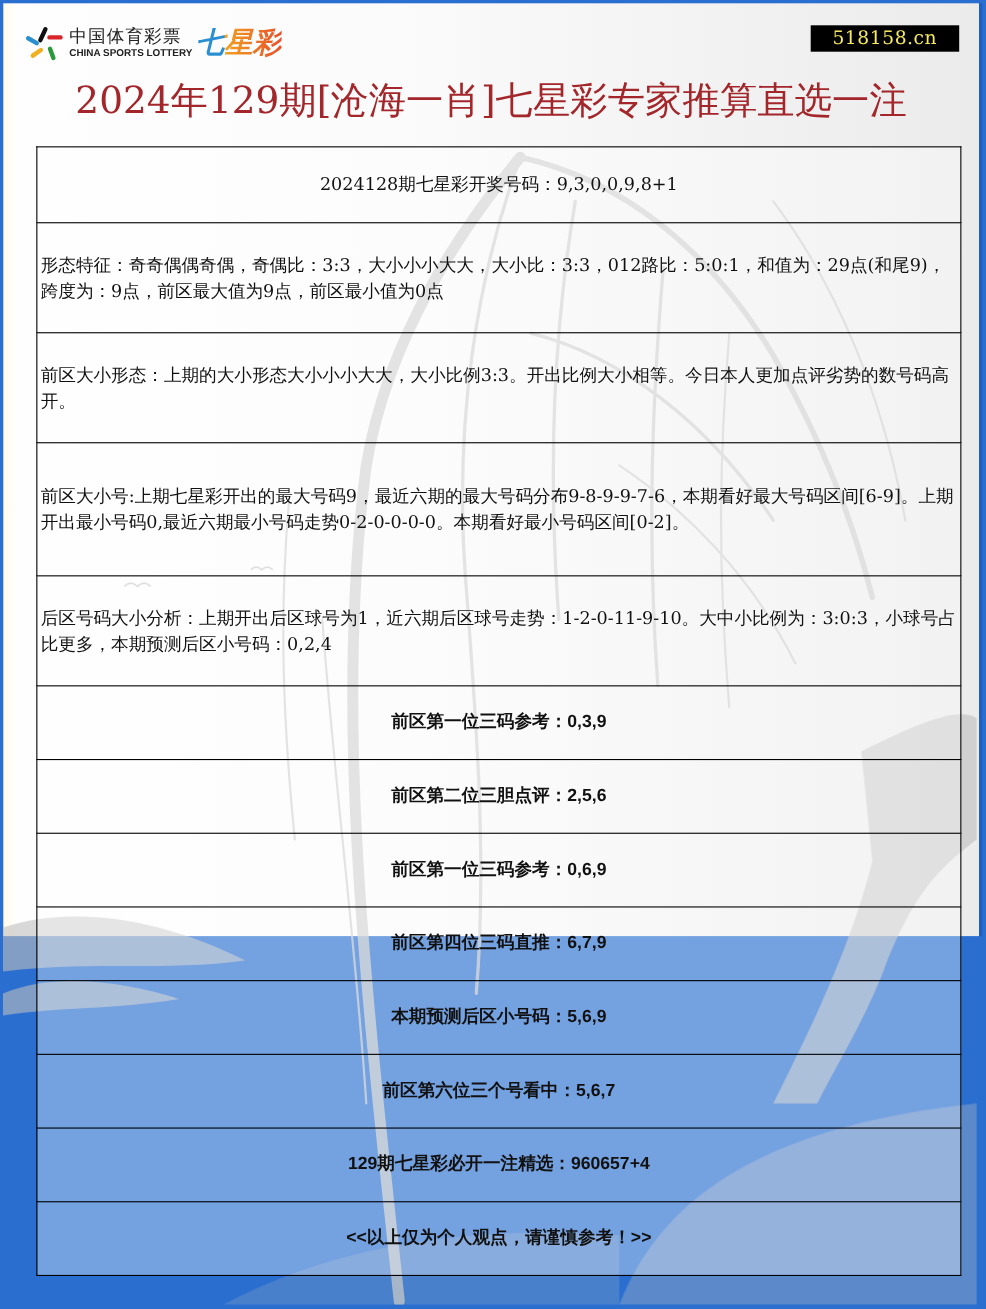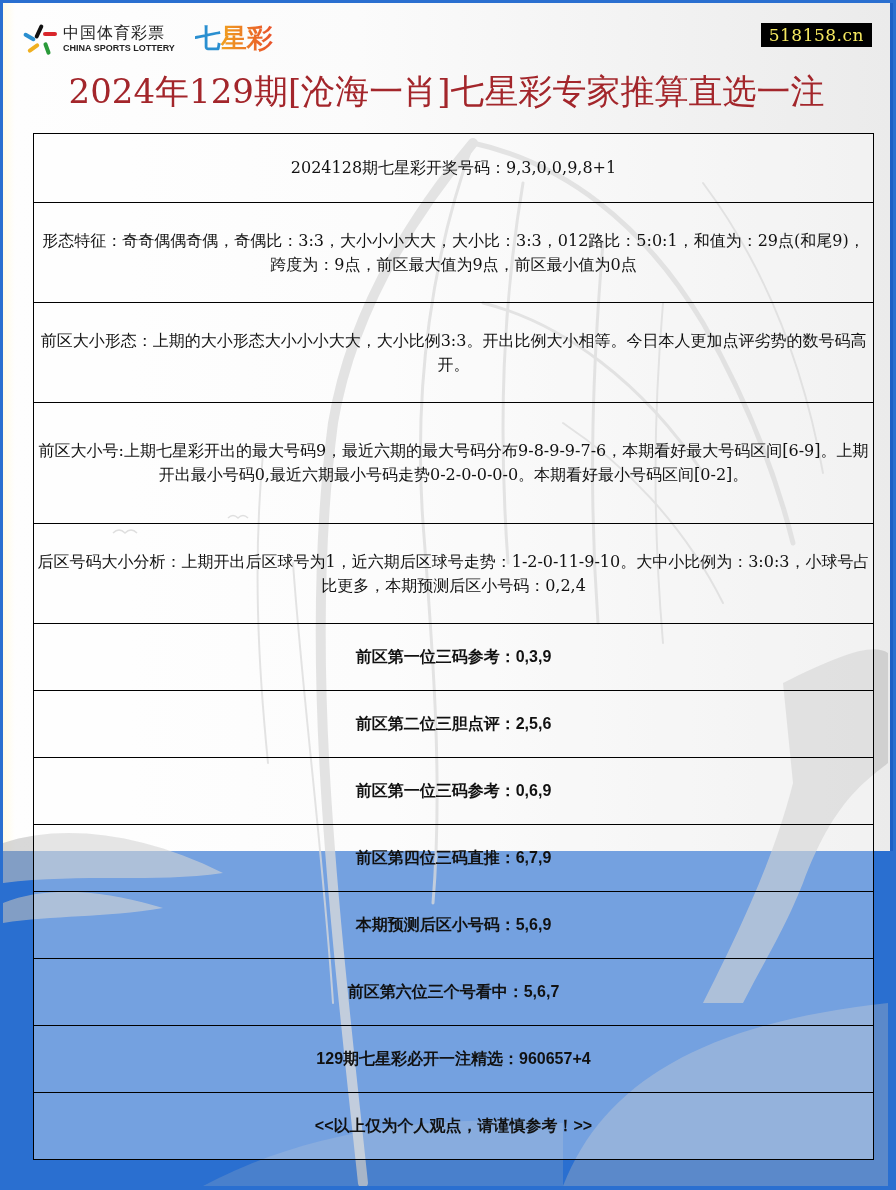--- a/index.html
+++ b/index.html
@@ -15,31 +15,31 @@
   }
   
   .ink { position:absolute; inset:0; pointer-events:none; }
   .header { position:absolute; left:0; top:0; width:100%; height:60px; }
   .logo { position:absolute; left:18px; top:18px; display:flex; align-items:center; }
   .logo-mark { width:38px; height:34px; position:relative; }
   .logo-mark span { position:absolute; display:block; border-radius:2px; }
   .logo-text { margin-left:4px; line-height:1; }
   .logo-cn { font-family:"DejaVu Sans", sans-serif; font-size:16px; color:#222; letter-spacing:1px; }
   .logo-en { font-family:"Liberation Sans", sans-serif; font-size:9px; font-weight:bold; color:#222; margin-top:3px; }
-  .logo-qxc { font-family:"DejaVu Sans", sans-serif; font-size:26px; font-weight:bold; margin-left:20px;
+  .logo-qxc { font-family:"DejaVu Sans", sans-serif; font-size:26px; font-weight:bold; font-style:italic; margin-left:3px;
     background:linear-gradient(90deg,#2a8fd0 0%,#2a8fd0 33%,#f0a020 34%,#e8502a 100%);
     -webkit-background-clip:text; background-clip:text; color:transparent; }
   .site-badge { position:absolute; right:18px; top:20px; background:#000; color:#f5e860;
-    font-family:"DejaVu Serif", serif; font-size:17px; padding:2px 8px; letter-spacing:0.5px; }
+    font-family:"DejaVu Serif", serif; font-size:17px; padding:2px 20px; letter-spacing:0.5px; }
   .title { position:absolute; left:0; width:100%; top:66px; text-align:center; color:#a3262b;
     font-size:34px; letter-spacing:0px; white-space:nowrap; }
   table.main { position:absolute; left:30px; top:130px; width:841px; border-collapse:collapse; }
   table.main td { border:1.5px solid #000; font-size:16px; color:#111; line-height:24px; background:rgba(255,255,255,0.35); }
   td.center { text-align:center; height:64px; }
-  td.left { text-align:center; padding:0 3px; vertical-align:middle; }
+  td.left { text-align:left; padding:0 3px; vertical-align:middle; }
   td.bold { font-weight:bold; font-family:Liberation Sans, sans-serif; }
 </style>
 </head>
 <body>
 
 <div class="frame">
   <svg class="ink" width="887" height="1183" viewBox="0 0 887 1183">
     <g fill="none" stroke="#c9c9c9" stroke-linecap="round" opacity="0.75">
       <path d="M360 1180 C 330 900, 300 650, 330 420 C 350 300, 420 200, 470 140" stroke-width="10"></path>
       <path d="M470 140 C 560 160, 640 220, 700 320 C 740 390, 770 460, 790 540" stroke-width="5"></path>

